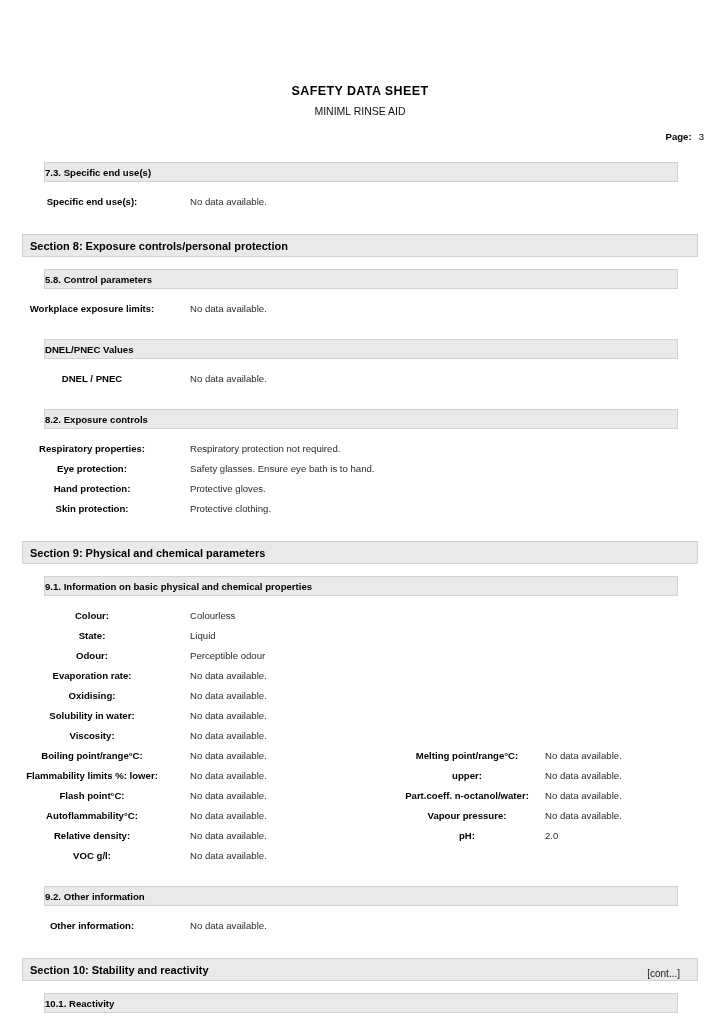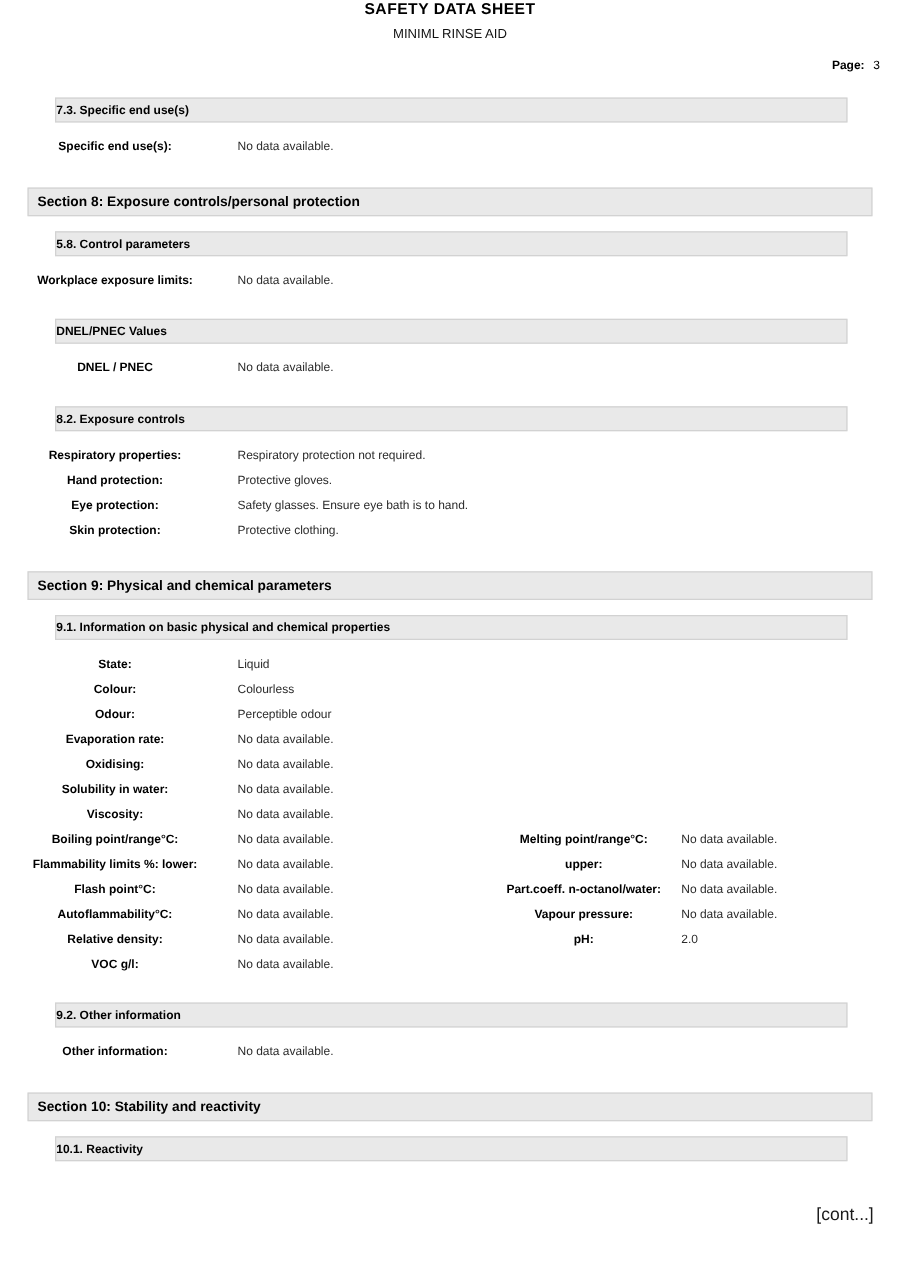--- a/index.html
+++ b/index.html
@@ -20,20 +20,21 @@
     position: relative;
     width: 720px;
     height: 1019px;
     box-sizing: border-box;
     padding: 0;
     overflow: hidden;
   }
 
   
   .doc-header {
+    padding-top: 84px;
     text-align: center;
   }
   .doc-title {
     font-size: 12.5px;
     font-weight: bold;
     letter-spacing: 0.4px;
     color: #000;
     line-height: 15px;
   }
   .doc-subtitle {
@@ -125,23 +126,23 @@
     font-size: 9.6px;
     font-weight: normal;
     color: #2b2b2b;
     white-space: nowrap;
   }
   .sp-8  { height: 8px; }
 
   
   .cont-marker {
     position: absolute;
-    right: 21px;
+    right: 40px;
     bottom: 40px;
-    font-size: 14px;
+    font-size: 10px;
     color: #1a1a1a;
   }
 </style>
 </head>
 <body>
 
 <div class="page">
 
   <div class="doc-header">
     <div class="doc-title">SAFETY DATA SHEET</div>
@@ -198,58 +199,58 @@
       <div style="height: 10px;"></div>
       <div class="rows">
         <div class="row">
           <div class="cell cell-left">
             <span class="lbl">Respiratory properties:</span>
             <span class="val">Respiratory protection not required.</span>
           </div>
         </div>
         <div class="row">
           <div class="cell cell-left">
+            <span class="lbl">Eye protection:</span>
+            <span class="val">Safety glasses. Ensure eye bath is to hand.</span>
+          </div>
+        </div>
+        <div class="row">
+          <div class="cell cell-left">
             <span class="lbl">Hand protection:</span>
             <span class="val">Protective gloves.</span>
           </div>
         </div>
         <div class="row">
           <div class="cell cell-left">
-            <span class="lbl">Eye protection:</span>
-            <span class="val">Safety glasses. Ensure eye bath is to hand.</span>
-          </div>
-        </div>
-        <div class="row">
-          <div class="cell cell-left">
             <span class="lbl">Skin protection:</span>
             <span class="val">Protective clothing.</span>
           </div>
         </div>
       </div>
       <div style="height: 8px;"></div>
       <div style="height: 14px;"></div>
       <div class="bar section">Section 9: Physical and chemical parameters</div>
       <div style="height: 12px;"></div>
       <div class="bar subsection">9.1. Information on basic physical and chemical properties</div>
       <div style="height: 10px;"></div>
       <div class="rows">
         <div class="row">
           <div class="cell cell-left">
+            <span class="lbl">Colour:</span>
+            <span class="val">Colourless</span>
+          </div>
+        </div>
+        <div class="row">
+          <div class="cell cell-left">
             <span class="lbl">State:</span>
             <span class="val">Liquid</span>
           </div>
         </div>
         <div class="row">
           <div class="cell cell-left">
-            <span class="lbl">Colour:</span>
-            <span class="val">Colourless</span>
-          </div>
-        </div>
-        <div class="row">
-          <div class="cell cell-left">
             <span class="lbl">Odour:</span>
             <span class="val">Perceptible odour</span>
           </div>
         </div>
         <div class="row">
           <div class="cell cell-left">
             <span class="lbl">Evaporation rate:</span>
             <span class="val">No data available.</span>
           </div>
         </div>

